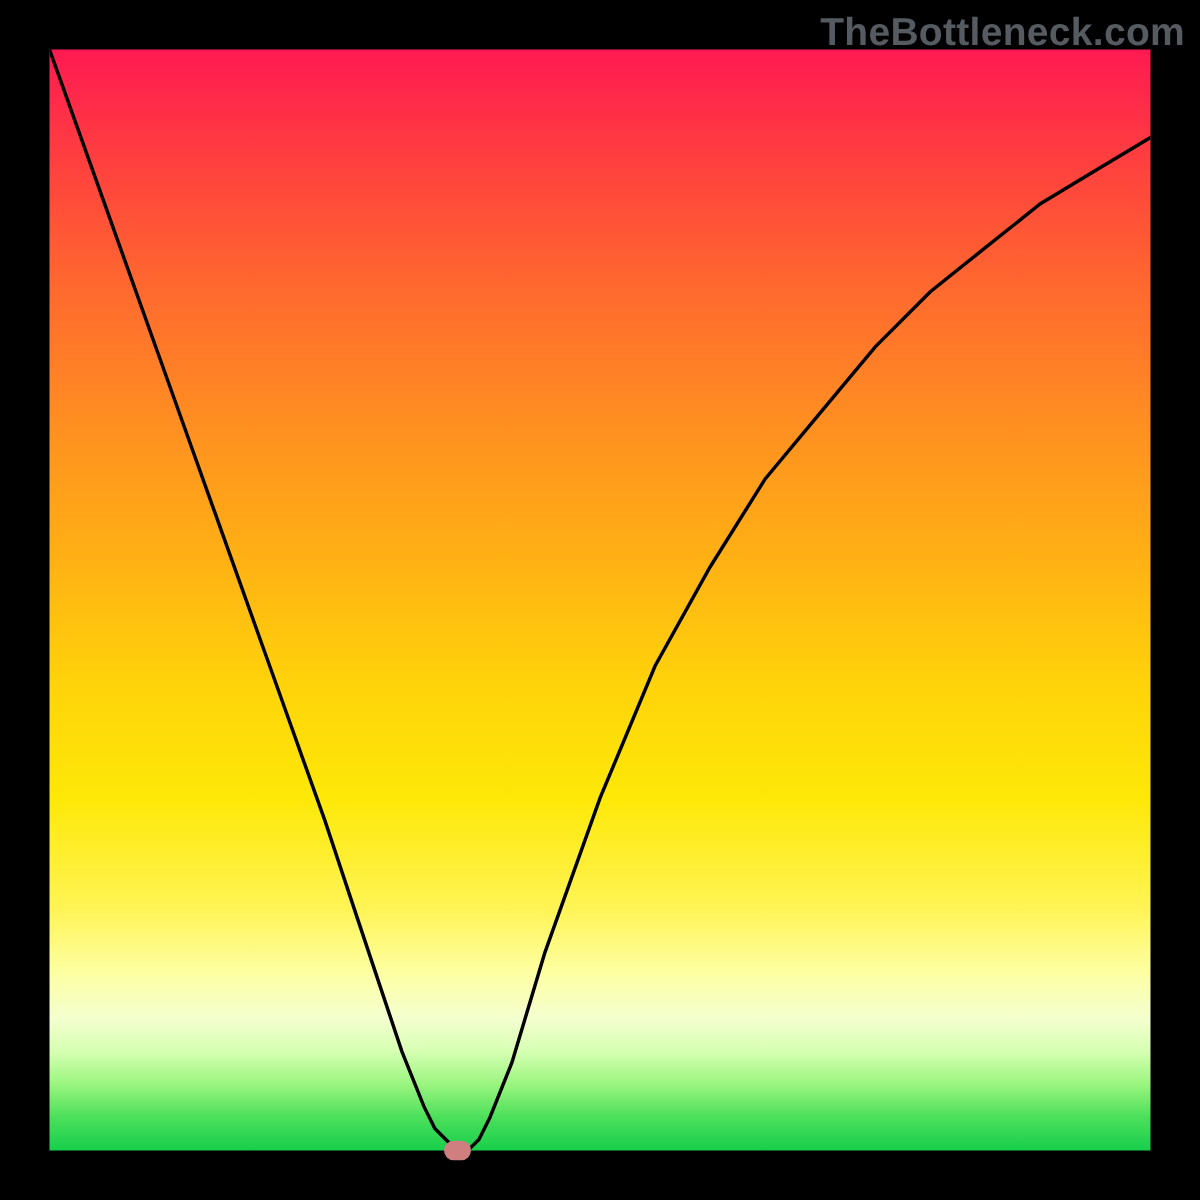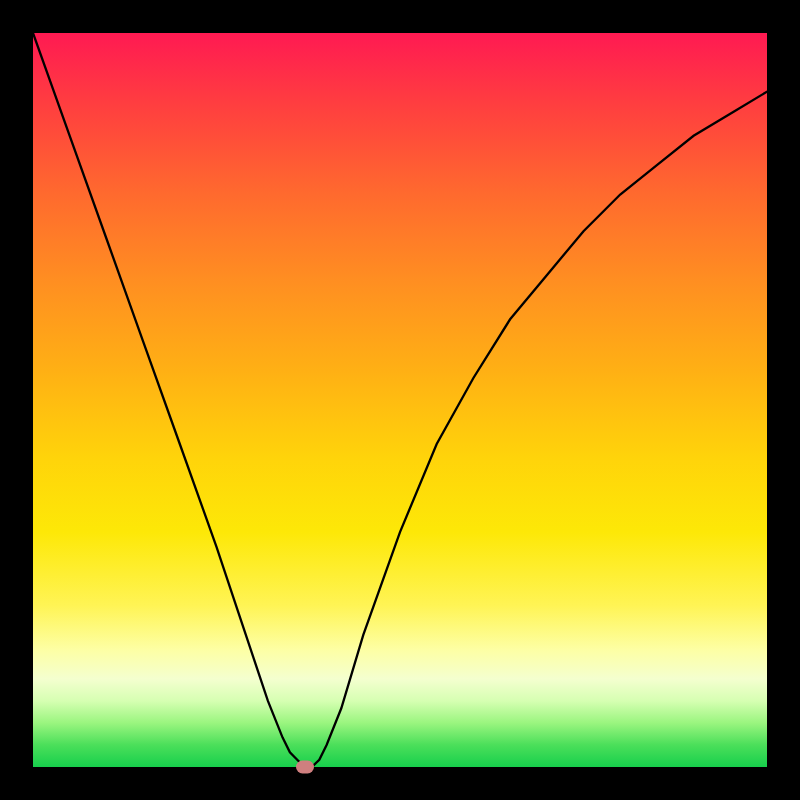--- a/index.html
+++ b/index.html
@@ -73,20 +73,21 @@
     background: #cf7f7f;
     border-radius: 7px;
     transform: translate(-50%, -50%);
   }
 </style>
 </head>
 <body>
 
 <div class="frame">
 
+  <div class="watermark">TheBottleneck.com</div>
 
   <div class="plot">
     <svg class="curve" viewBox="0 0 734 734" preserveAspectRatio="none">
       <path id="curve-path" d="M0.0 0.0 L36.7 102.8 L73.4 205.5 L110.1 308.3 L146.8 411.0 L183.5 513.8 L205.5 579.9 L220.2 623.9 L234.9 667.9 L249.6 704.6 L256.9 719.3 L264.2 726.7 L271.6 734.0 L278.9 734.0 L286.3 726.7 L293.6 712.0 L308.3 675.3 L330.3 601.9 L367.0 499.1 L403.7 411.0 L440.4 345.0 L477.1 286.3 L513.8 242.2 L550.5 198.2 L587.2 161.5 L623.9 132.1 L660.6 102.8 L697.3 80.7 L734.0 58.7"></path>
     </svg>
     <div id="marker" class="marker" style="left: 271.58px; top: 734px; background: rgb(207, 127, 127);"></div>
   </div>
 
 </div>
 

